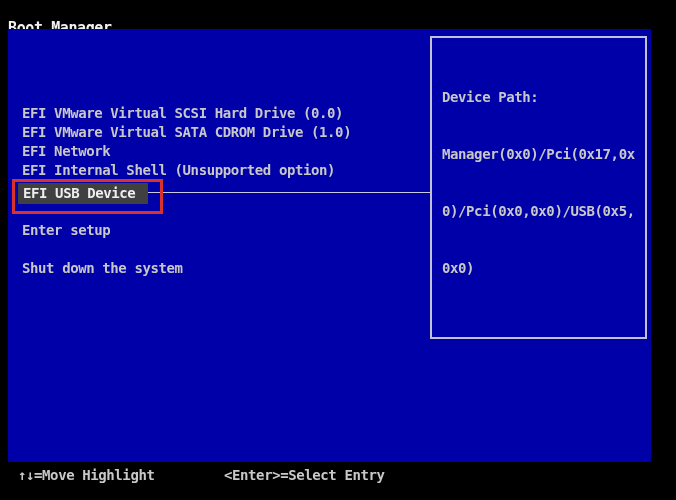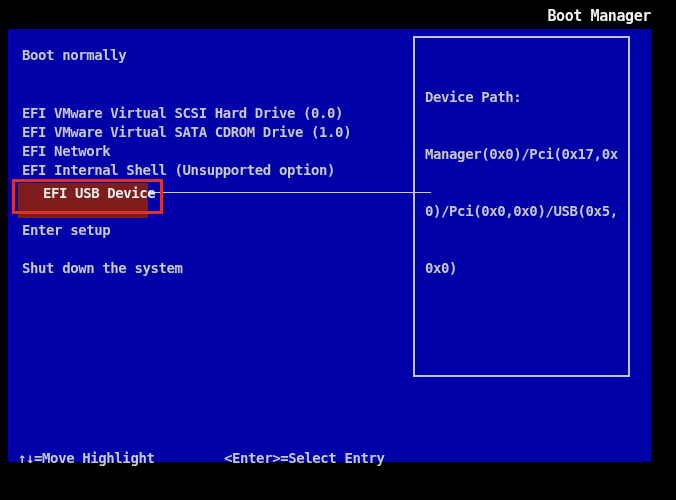--- a/index.html
+++ b/index.html
@@ -7,22 +7,22 @@
     width: 676px; height: 500px;
     background: #000000;
     position: relative;
     overflow: hidden;
     font-family: "DejaVu Sans Mono", monospace;
     font-weight: bold;
     letter-spacing: -0.4px;
   }
   .title {
     position: absolute;
-    left: 8px; top: 7px; width: 643px;
-    text-align: right;
+    left: 8px; top: 19px; width: 643px;
+    text-align: left;
     color: #f2f2f2;
     font-size: 15px;
   }
   .main {
     position: absolute;
     left: 8px; top: 29px;
     width: 643px; height: 433px;
     background: #0000a8;
   }
   .menu-item {
@@ -35,71 +35,70 @@
   }
   .separator-line {
     position: absolute;
     left: 140px; top: 163px;
     width: 283px; height: 1px;
     background: #c9c9dd;
   }
   .hl-bar {
     position: absolute;
     left: 10px; top: 154px;
-    width: 130px; height: 35px;
-    background: #7f1d1d;
+    width: 130px; height: 21px;
+    background: #404040;
     color: #eeeeee;
     font-size: 14px;
     line-height: 21px;
-    padding-left: 25px;
+    padding-left: 5px;
     box-sizing: border-box;
     white-space: pre;
   }
   .annotation-box {
     position: absolute;
     left: 4px; top: 150px;
     width: 151px; height: 35px;
     border: 3px solid #d93030;
     box-sizing: border-box;
     pointer-events: none;
   }
   .device-panel {
     position: absolute;
-    left: 405px; top: 7px;
-    width: 217px; height: 341px;
+    left: 422px; top: 7px;
+    width: 217px; height: 303px;
     border: 2px solid #c2c2cе;
     border: 2px solid #c2c2ce;
     box-sizing: border-box;
     color: #c8c8c8;
     font-size: 14px;
   }
   .device-panel-inner {
     padding: 12px 9px 0 10px;
     line-height: 19px;
     word-break: break-all;
     white-space: pre-wrap;
   }
-  .footer { position: absolute; top: 450px; left: 0; width: 592px; height: 20px; }
+  .footer { position: absolute; top: 467px; left: 0; width: 592px; height: 20px; }
   .hint {
     position: absolute;
     color: #c8c8c8;
     font-size: 14px;
     white-space: pre;
   }
   .hint-keys { left: 18px; }
   .hint-enter { left: 224px; }
 </style>
 </head>
 <body>
 
 <div class="title">Boot Manager</div>
 
 <div class="main">
 
-  <div class="menu-item" style="top:19px">Boot normally</div>
   <div class="menu-item" style="top:77px">EFI VMware Virtual SCSI Hard Drive (0.0)</div>
   <div class="menu-item" style="top:96px">EFI VMware Virtual SATA CDROM Drive (1.0)</div>
   <div class="menu-item" style="top:115px">EFI Network</div>
   <div class="menu-item" style="top:134px">EFI Internal Shell (Unsupported option)</div>
 
   <div class="separator-line"></div>
 
   <div class="hl-bar">EFI USB Device</div>
 
   <div class="annotation-box"></div>

